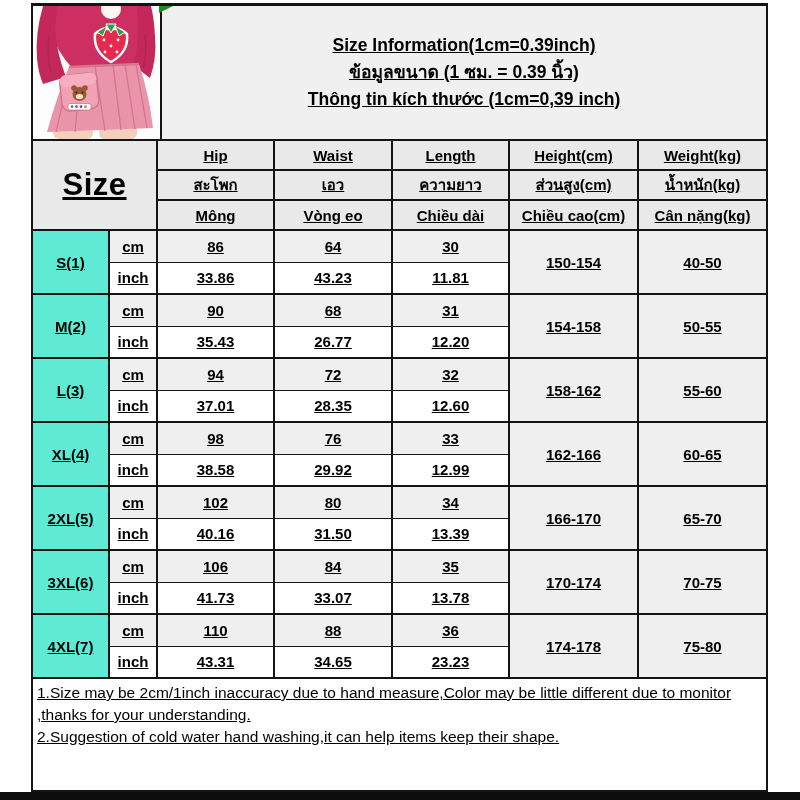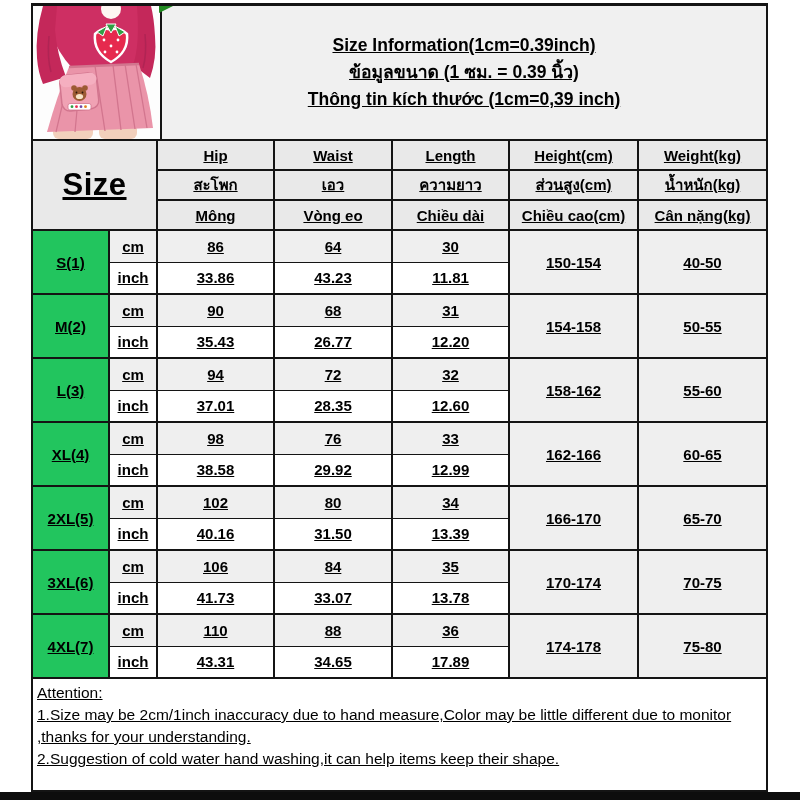--- a/index.html
+++ b/index.html
@@ -18,21 +18,21 @@
   .title-line{font-weight:bold;font-size:17.5px;line-height:27px;text-align:center;}
   
   table.size-table{border-collapse:collapse;table-layout:fixed;flex:none;
     width:calc(100% + 4px);margin-left:-2px;}
   .size-table th,.size-table td{border:2px solid #141414;text-align:center;vertical-align:middle;
     padding:0;font-weight:bold;font-size:15px;overflow:hidden;white-space:nowrap;}
   .size-table thead tr{height:30px;}
   .size-table tbody tr{height:32px;}
   .size-table thead th{background:#e9e9e9;}
   th.size-big{background:#e2e2e2;font-size:31px;letter-spacing:0.5px;border-radius:6px;}
-  th.size-name{background:#22c55e;}
+  th.size-name{background:#5eead4;}
   td.cm-row{background:#efefef;border-bottom-width:1px;}
   td.inch-row{background:#ffffff;border-top-width:1px;}
   td.merged{background:#efefef;}
   
   .attention{flex:1;background:#ffffff;padding:3px 8px 0 4px;font-size:15.5px;font-weight:400;
     line-height:22px;text-align:left;}
   .bottom-bar{position:absolute;left:0;top:792px;width:800px;height:8px;background:#0d0d0d;}
 </style>
 </head>
 <body>
@@ -235,26 +235,25 @@
             <td class="cm-row">110</td>
             <td class="cm-row">88</td>
             <td class="cm-row">36</td>
             <td class="merged" rowspan="2">174-178</td>
             <td class="merged" rowspan="2">75-80</td>
           </tr>
           <tr>
             <td class="inch-row">inch</td>
             <td class="inch-row">43.31</td>
             <td class="inch-row">34.65</td>
-            <td class="inch-row">17.89</td>
+            <td class="inch-row">23.23</td>
           </tr>
         </tbody>
     </table>
 
     <div class="attention">
-      <div>Attention:</div>
       <div>1.Size may be 2cm/1inch inaccuracy due to hand measure,Color may be little different due to monitor</div>
       <div>,thanks for your understanding.</div>
       <div>2.Suggestion of cold water hand washing,it can help items keep their shape.</div>
     </div>
   </div>
   <div class="bottom-bar"></div>
 </div>
 
 </body></html>

